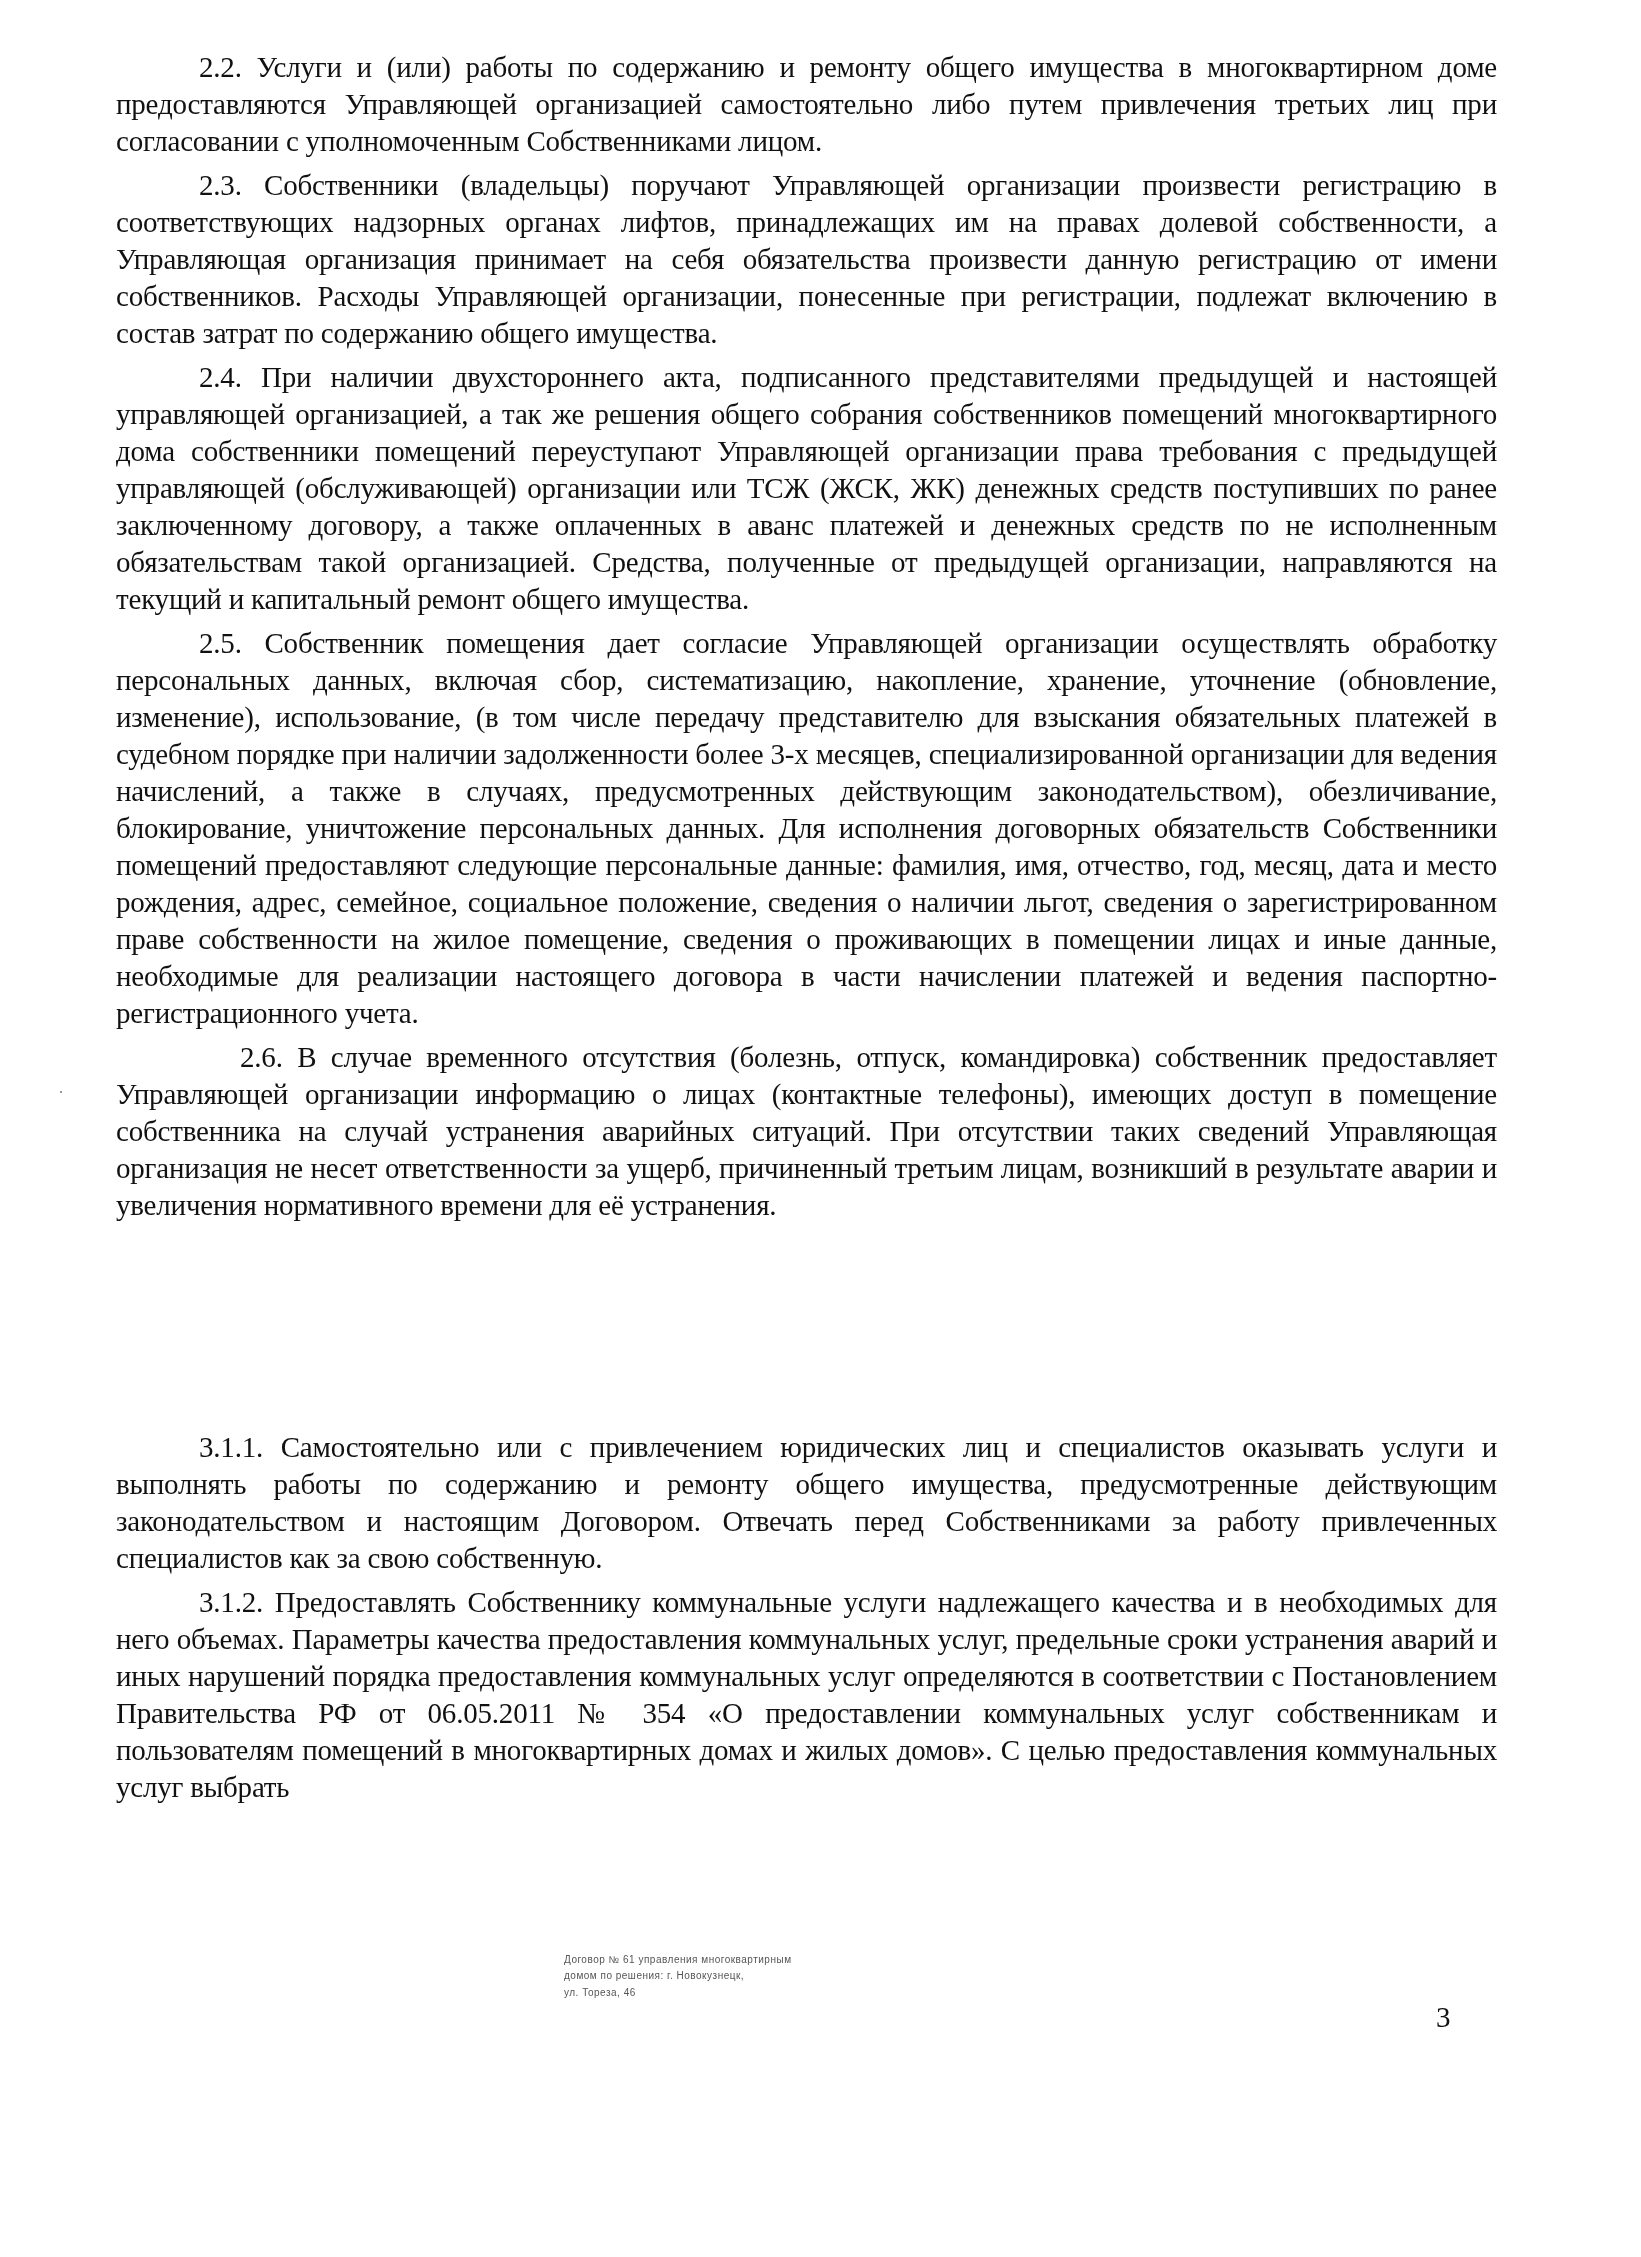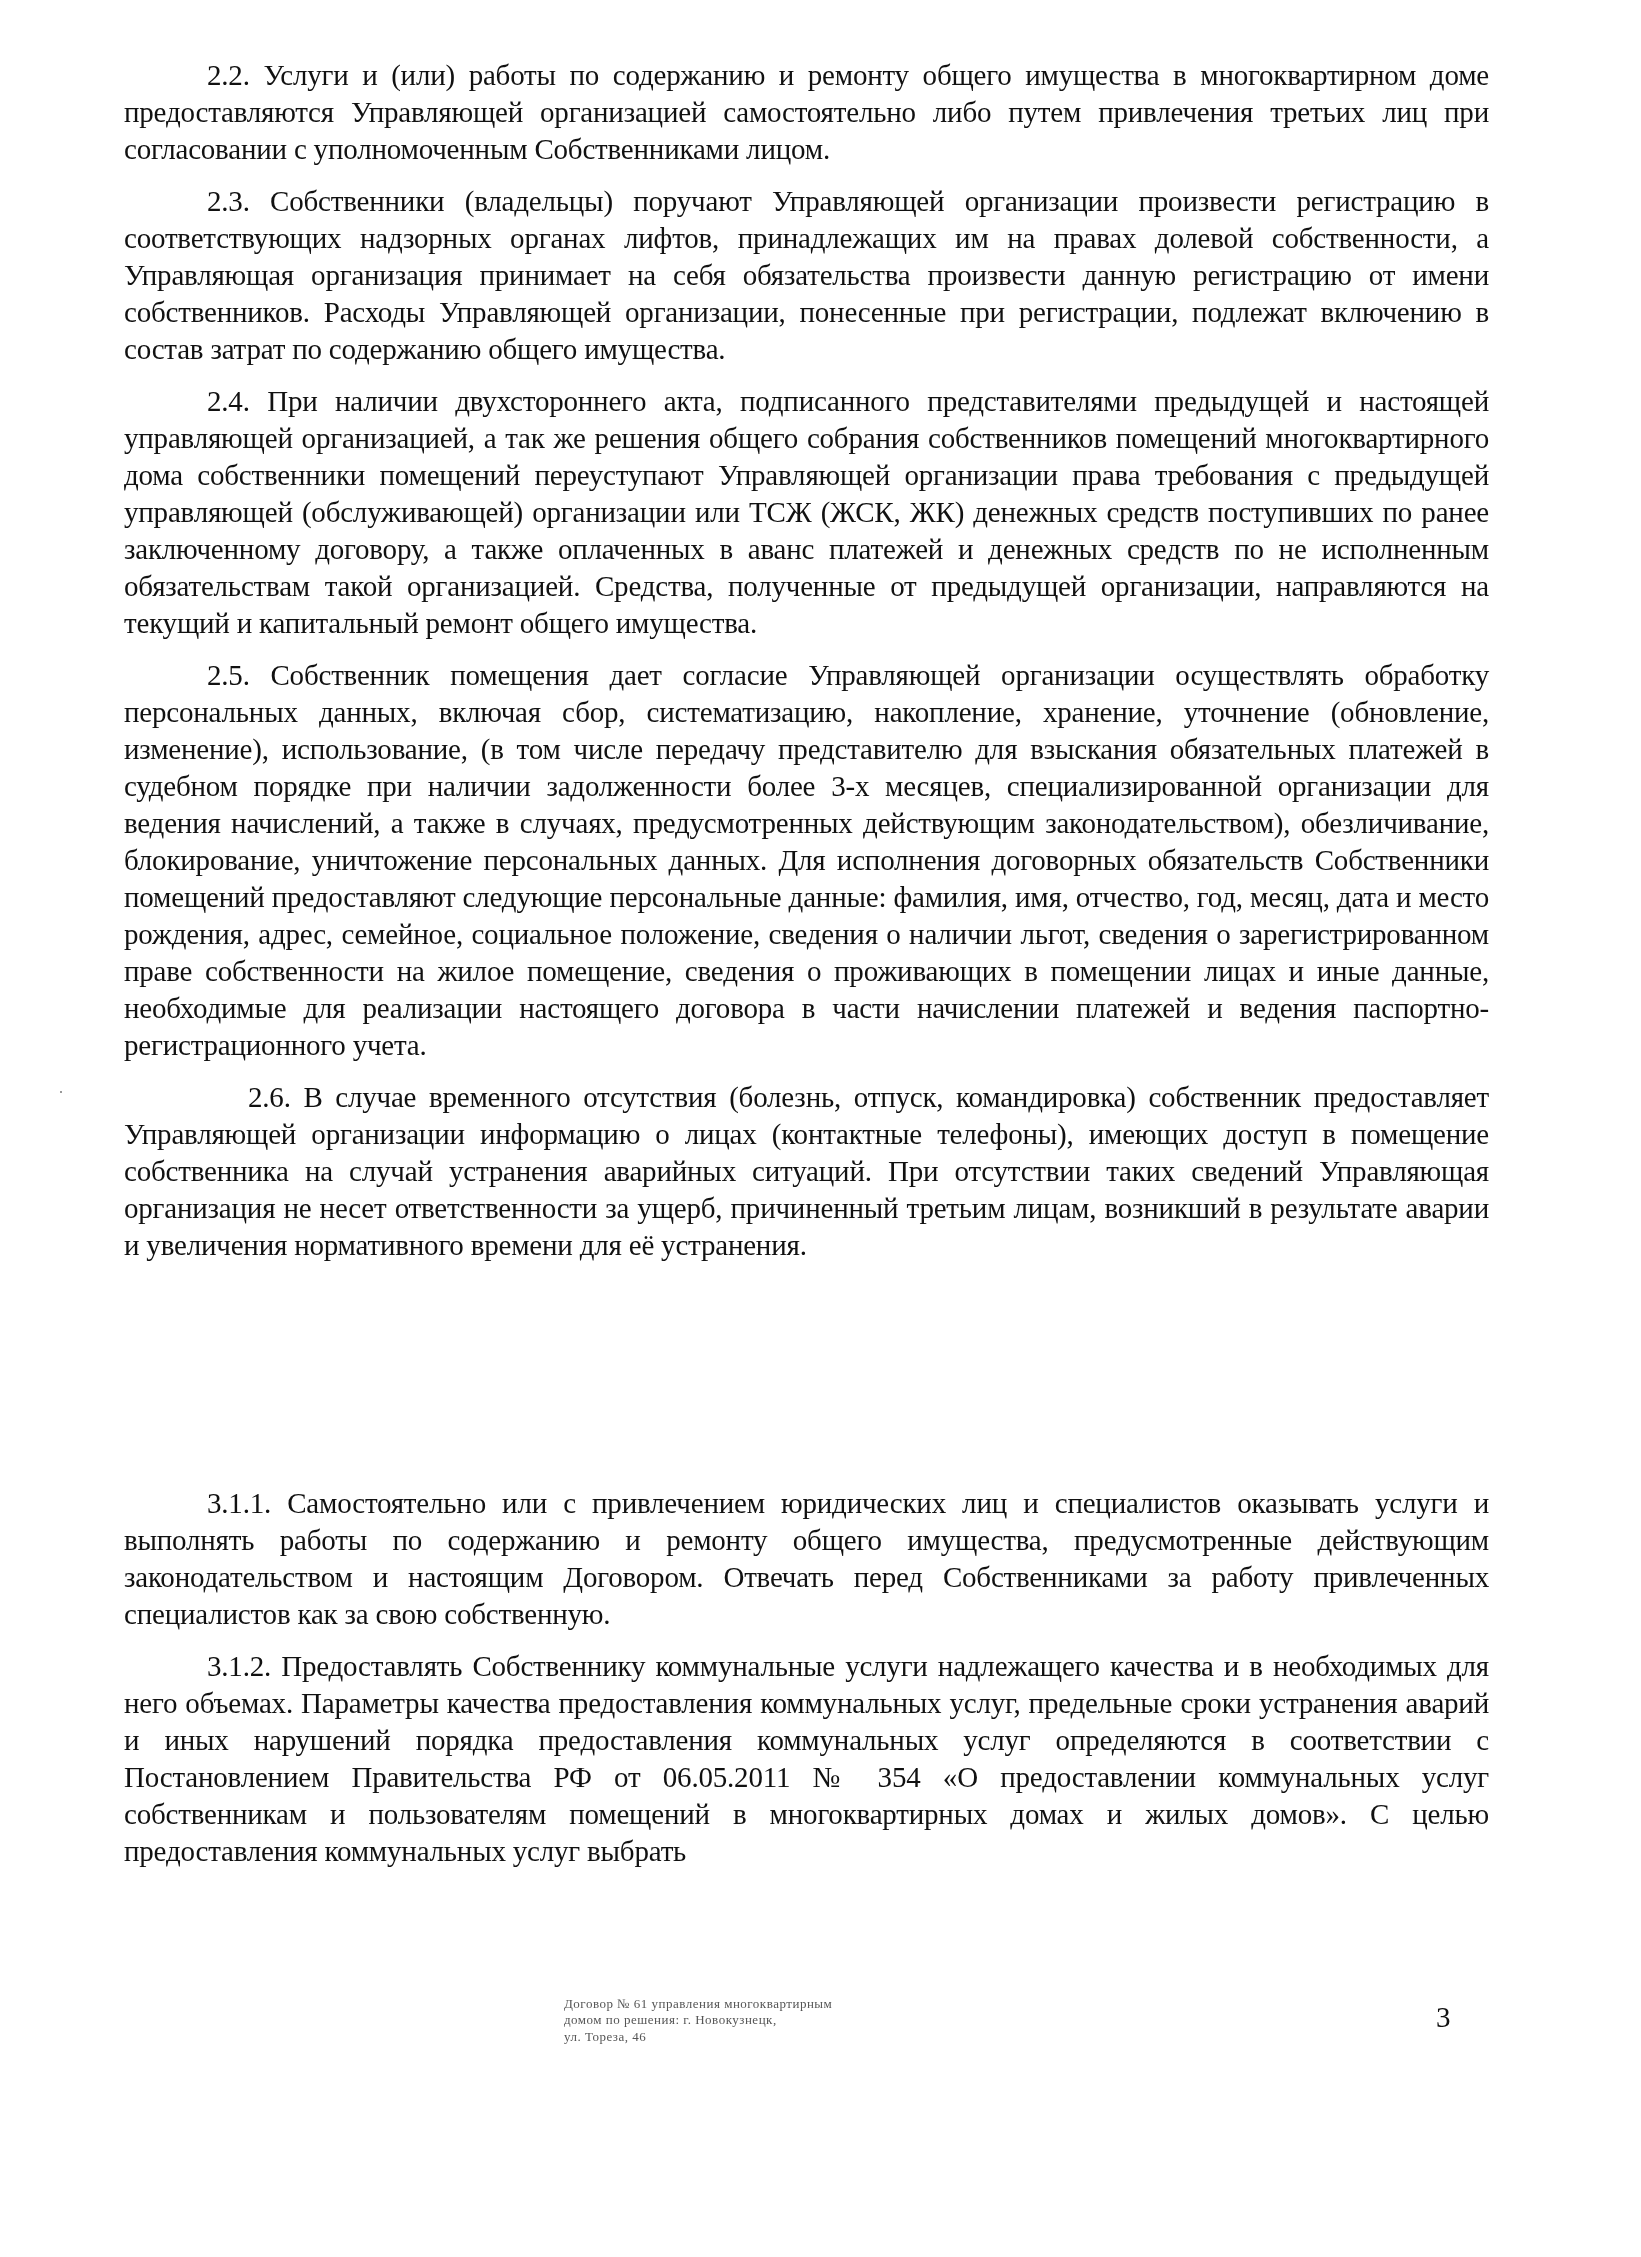--- a/index.html
+++ b/index.html
@@ -7,38 +7,38 @@
     .page {
       position: absolute; left: 0; top: 0; width: 1641px; height: 2257px;
       background: #ffffff; color: #111111;
       font-family: "Liberation Serif", "DejaVu Serif", serif;
     }
     .body-text {
       position: absolute; left: 109px; width: 1395px; top: 42px;
       font-size: 29px; line-height: 37px; text-align: justify;
       letter-spacing: -0.2px;
     }
-    .para { margin: 15px; text-indent: 83px; }
+    .para { margin: 7px; text-indent: 83px; }
     .para.deep { text-indent: 124px; }
     .gap-large { height: 154px; }
     .section-title {
       text-align: center; font-weight: bold; font-size: 29px; margin: 0;
       text-indent: 0;
     }
     .sub-title {
       font-weight: bold; font-size: 29px; margin: 37px 0 0 0; text-indent: 66px;
     }
     .gap-small { height: 37px; }
     .page-number {
       position: absolute; left: 1436px; top: 2001px; font-size: 29px;
     }
     .footer-stamp {
-      position: absolute; left: 564px; top: 1996px; width: 406px;
-      font-family: Liberation Serif, serif;
-      font-size: 13px; line-height: 16.4px; color: #555555; letter-spacing: 0.5px;
+      position: absolute; left: 564px; top: 1952px; width: 406px;
+      font-family: Liberation Sans, sans-serif;
+      font-size: 10px; line-height: 16.4px; color: #555555; letter-spacing: 0.5px;
     }
     .footer-stamp div { white-space: nowrap; }
     .speck { position: absolute; width: 1.9px; height: 1.9px; background: #999; }
   </style>
 </head>
 <body>
 
 <div class="page">
   <div class="body-text">
     <p class="para">2.2. Услуги и (или) работы по содержанию и ремонту общего имущества в многоквартирном доме предоставляются Управляющей организацией самостоятельно либо путем привлечения третьих лиц при согласовании с уполномоченным Собственниками лицом.</p>

